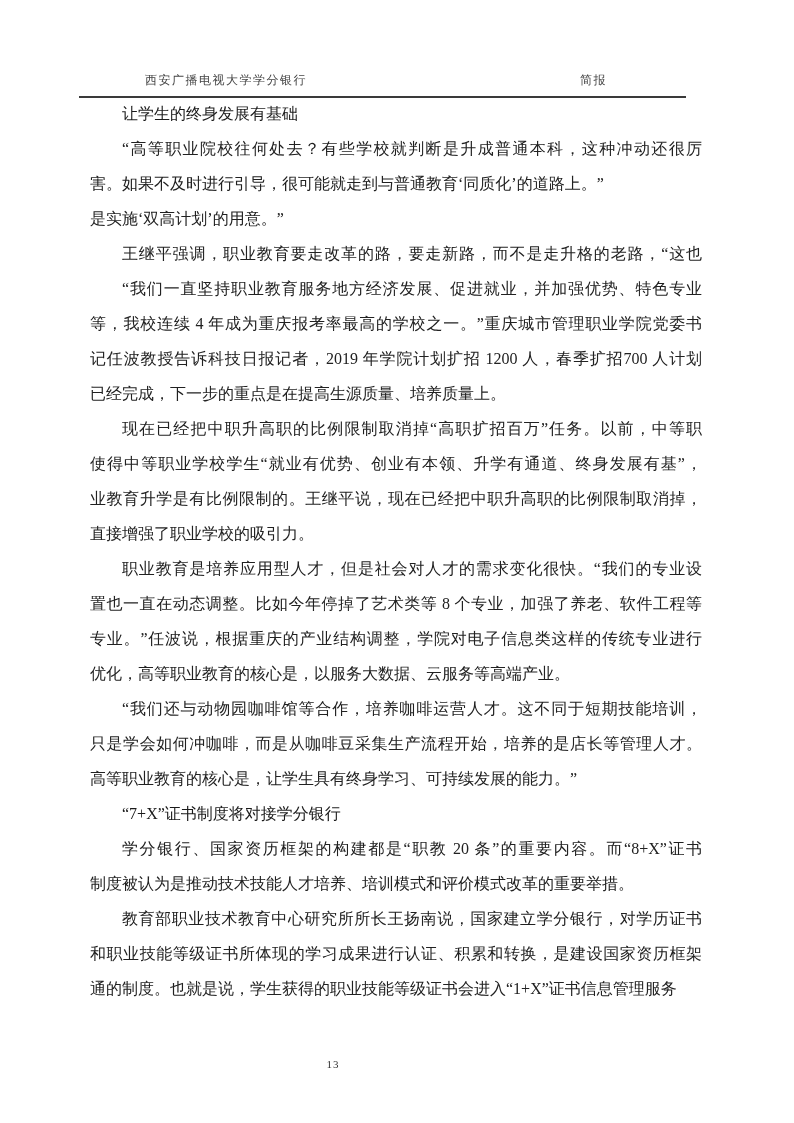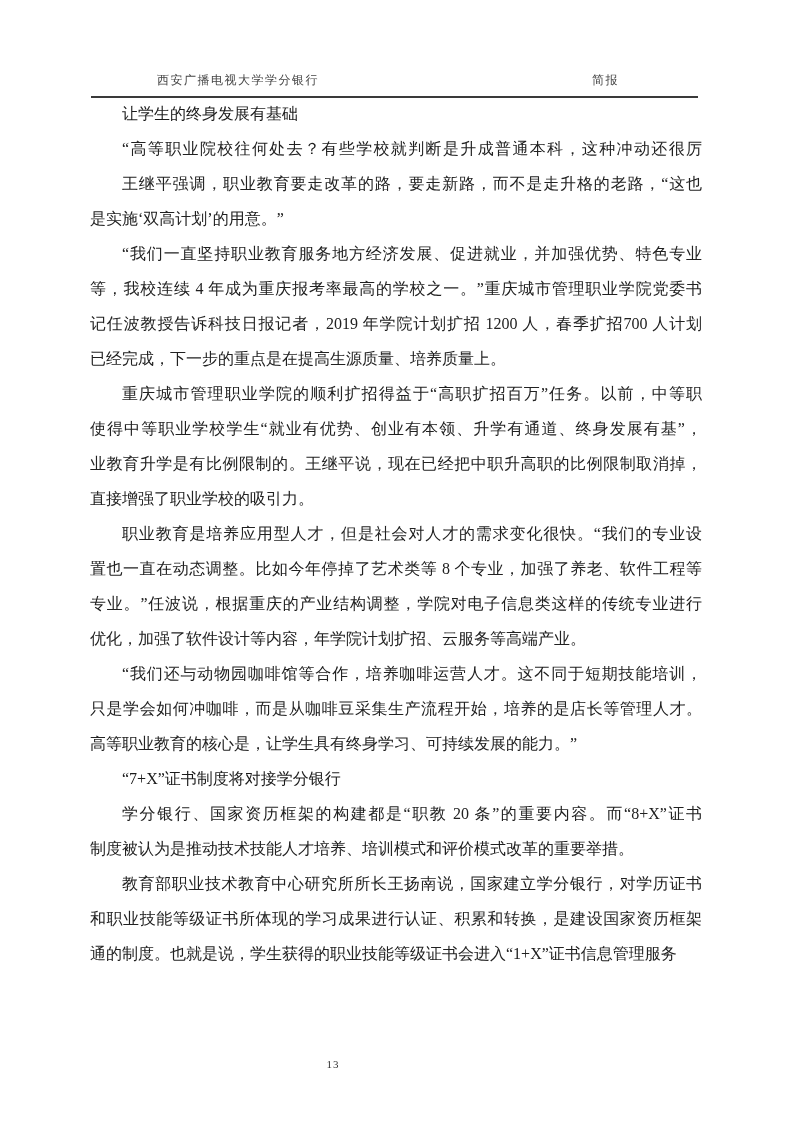--- a/index.html
+++ b/index.html
@@ -10,21 +10,21 @@
   }
   .page {
     position: relative;
     width: 794px; height: 1123px;
     background: #ffffff;
     overflow: hidden;
   }
   
   .header {
     position: absolute;
-    left: 91px; top: 40px;
+    left: 79px; top: 40px;
     width: 607px;
     padding-bottom: 7px;
     border-bottom: 2px solid #3a3a3a;
     display: flex;
     justify-content: space-between;
     align-items: flex-end;
     font-size: 12px;
     letter-spacing: 1.5px;
     color: #454545;
   }
@@ -72,42 +72,43 @@
 
   <div class="header">
     <span class="h-left">西安广播电视大学学分银行</span>
     <span class="h-right">简报</span>
   </div>
 
   <div class="content">
       <div class="heading">让学生的终身发展有基础</div>
       <div class="paragraph">
         <div class="line first">“高等职业院校往何处去？有些学校就判断是升成普通本科，这种冲动还很厉</div>
+        <div class="line last">害。如果不及时进行引导，很可能就走到与普通教育‘同质化’的道路上。”</div>
       </div>
       <div class="paragraph">
+        <div class="line last">是实施‘双高计划’的用意。”</div>
         <div class="line first">王继平强调，职业教育要走改革的路，要走新路，而不是走升格的老路，“这也</div>
-        <div class="line last">是实施‘双高计划’的用意。”</div>
       </div>
       <div class="paragraph">
         <div class="line first">“我们一直坚持职业教育服务地方经济发展、促进就业，并加强优势、特色专业</div>
         <div class="line">等，我校连续 4 年成为重庆报考率最高的学校之一。”重庆城市管理职业学院党委书</div>
         <div class="line">记任波教授告诉科技日报记者，2019 年学院计划扩招 1200 人，春季扩招700 人计划</div>
         <div class="line last">已经完成，下一步的重点是在提高生源质量、培养质量上。</div>
       </div>
       <div class="paragraph">
-        <div class="line first">重庆城市管理职业学院的顺利扩招得益于“高职扩招百万”任务。以前，中等职</div>
+        <div class="line first">现在已经把中职升高职的比例限制取消掉“高职扩招百万”任务。以前，中等职</div>
         <div class="line">使得中等职业学校学生“就业有优势、创业有本领、升学有通道、终身发展有基”，</div>
         <div class="line">业教育升学是有比例限制的。王继平说，现在已经把中职升高职的比例限制取消掉，</div>
         <div class="line last">直接增强了职业学校的吸引力。</div>
       </div>
       <div class="paragraph">
         <div class="line first">职业教育是培养应用型人才，但是社会对人才的需求变化很快。“我们的专业设</div>
         <div class="line">置也一直在动态调整。比如今年停掉了艺术类等 8 个专业，加强了养老、软件工程等</div>
         <div class="line">专业。”任波说，根据重庆的产业结构调整，学院对电子信息类这样的传统专业进行</div>
-        <div class="line last">优化，加强了软件设计等内容，年学院计划扩招、云服务等高端产业。</div>
+        <div class="line last">优化，高等职业教育的核心是，以服务大数据、云服务等高端产业。</div>
       </div>
       <div class="paragraph">
         <div class="line first">“我们还与动物园咖啡馆等合作，培养咖啡运营人才。这不同于短期技能培训，</div>
         <div class="line">只是学会如何冲咖啡，而是从咖啡豆采集生产流程开始，培养的是店长等管理人才。</div>
         <div class="line last">高等职业教育的核心是，让学生具有终身学习、可持续发展的能力。”</div>
       </div>
       <div class="heading">“7+X”证书制度将对接学分银行</div>
       <div class="paragraph">
         <div class="line first">学分银行、国家资历框架的构建都是“职教 20 条”的重要内容。而“8+X”证书</div>
         <div class="line last">制度被认为是推动技术技能人才培养、培训模式和评价模式改革的重要举措。</div>

